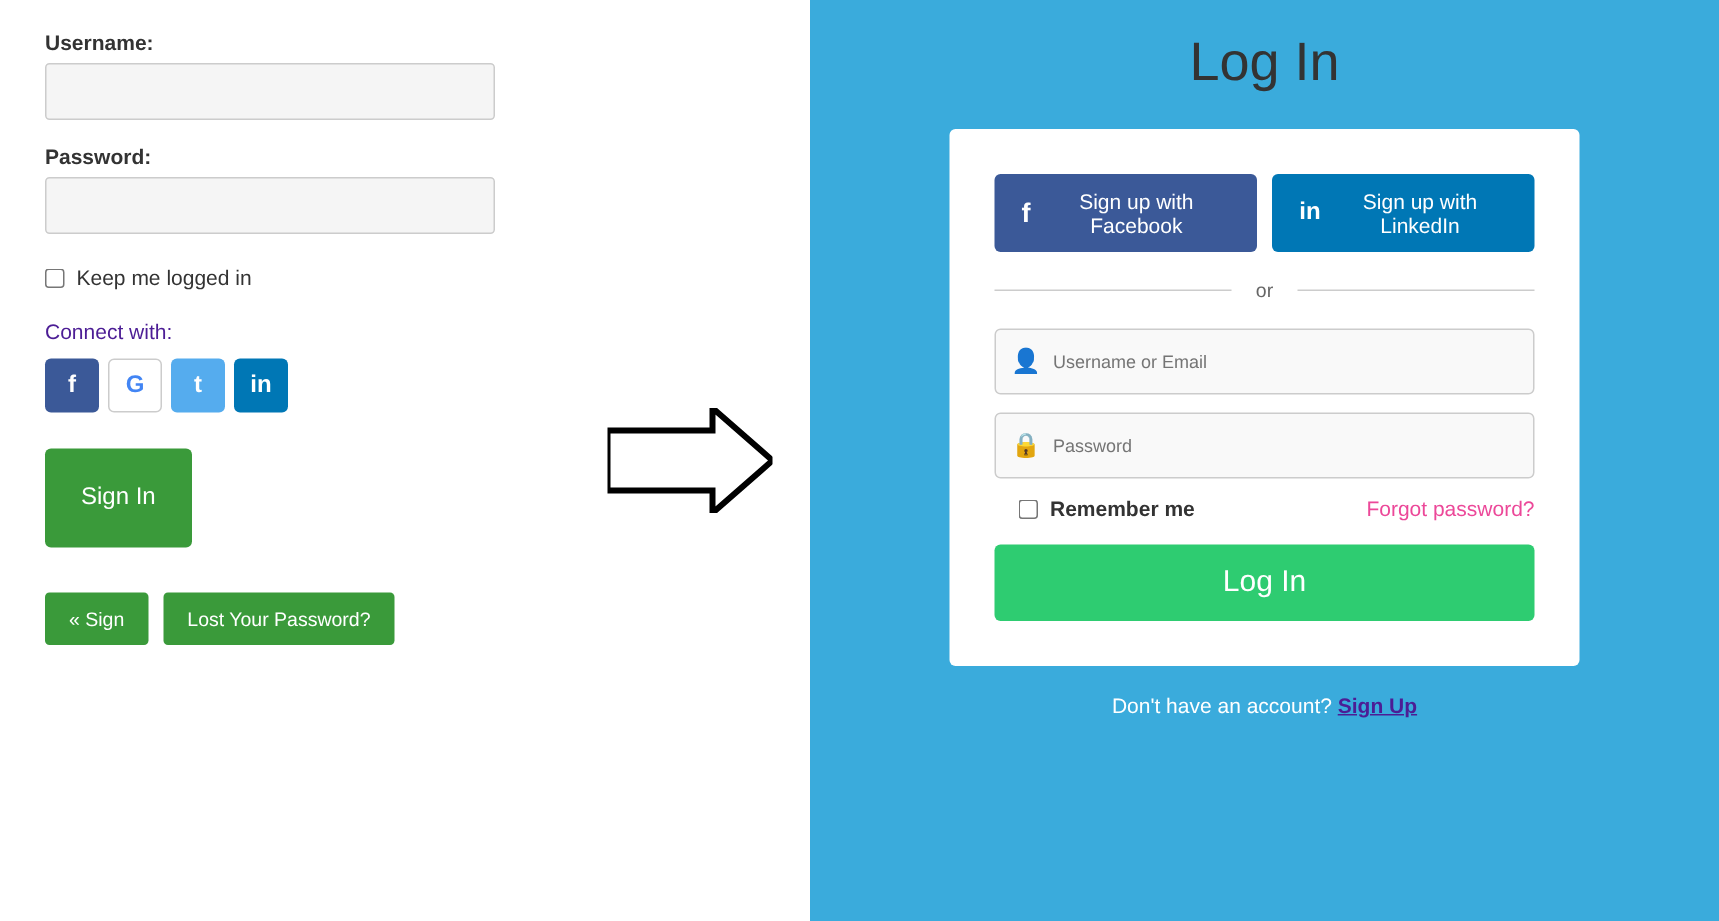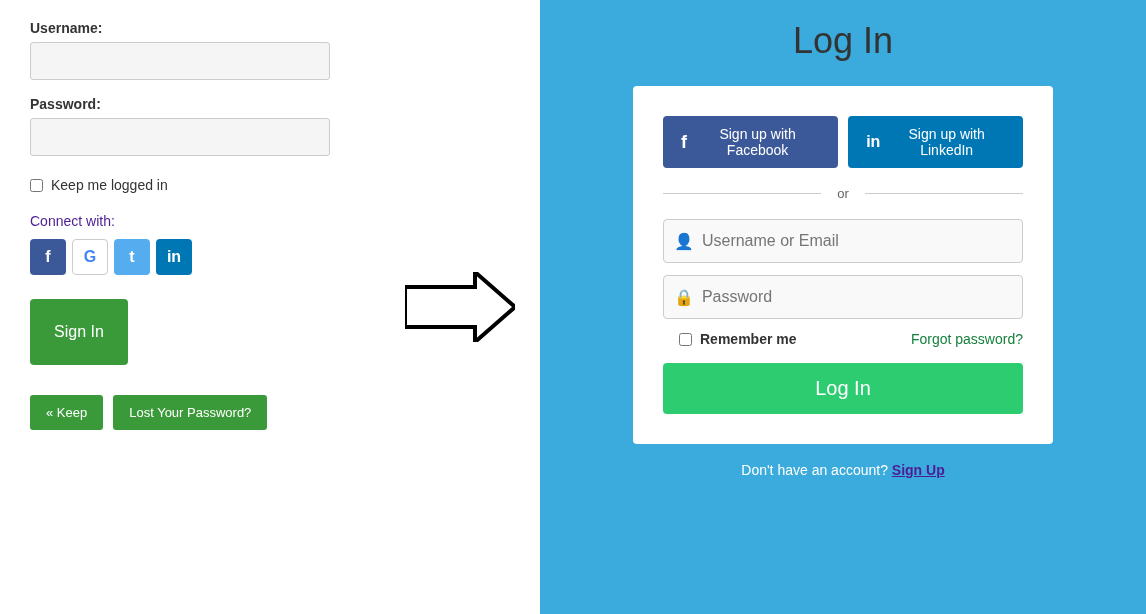--- a/index.html
+++ b/index.html
@@ -204,41 +204,41 @@
       color: #999;
       margin-right: 8px;
       font-size: 16px;
     }
     .input-field input {
       border: none;
       background: transparent;
       outline: none;
       width: 100%;
       height: 42px;
-      font-size: 16px;
+      font-size: 12px;
       color: #999;
     }
     .remember-row {
       display: flex;
       align-items: center;
       justify-content: space-between;
       margin-bottom: 16px;
       padding-left: 16px;
     }
     .remember-left {
       display: flex;
       align-items: center;
       gap: 8px;
       font-size: 14px;
       font-weight: bold;
       color: #333;
     }
     .forgot-link {
       font-size: 14px;
-      color: #15803d;
+      color: #ec4899;
       text-decoration: none;
       cursor: pointer;
     }
     .log-in-btn {
       width: 100%;
       background: #2ecc71;
       color: #fff;
       border: none;
       padding: 14px;
       font-size: 20px;
@@ -288,21 +288,21 @@
     <div class="social-icon si-google">
       <span class="g-blue g-letter">G</span>
     </div>
     <div class="social-icon si-twitter">t</div>
     <div class="social-icon si-linkedin">in</div>
   </div>
 
   <button class="sign-in-btn">Sign In</button>
 
   <div class="bottom-buttons">
-    <button class="btn-home">« Keep</button>
+    <button class="btn-home">« Sign</button>
     <button class="btn-lost">Lost Your Password?</button>
   </div>
 </div>
 
 <div class="arrow-section">
   <svg class="arrow-svg" viewBox="0 0 110 70" xmlns="http://www.w3.org/2000/svg">
     <polygon points="0,15 70,15 70,0 110,35 70,70 70,55 0,55" fill="white" stroke="black" stroke-width="4"></polygon>
   </svg>
 </div>
 

